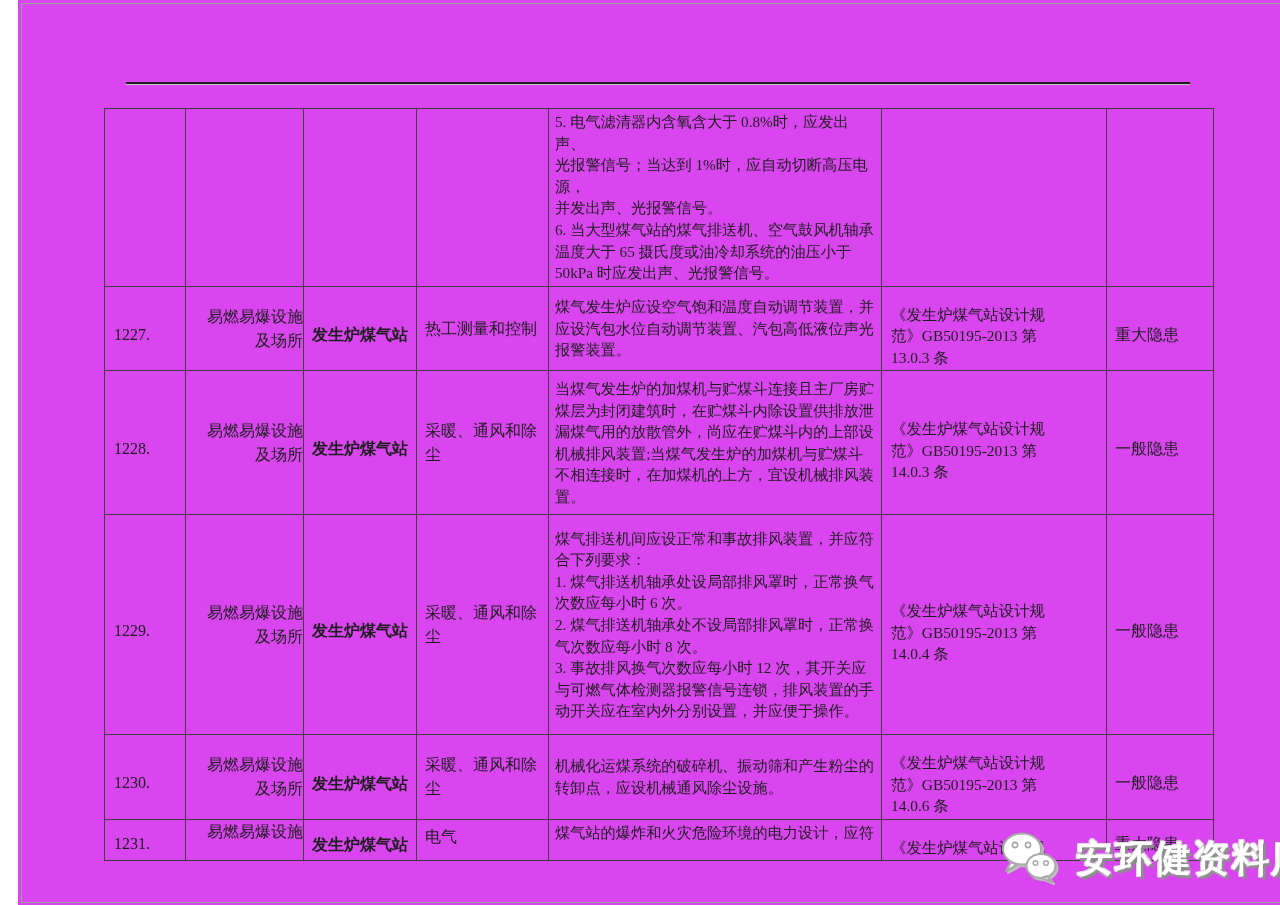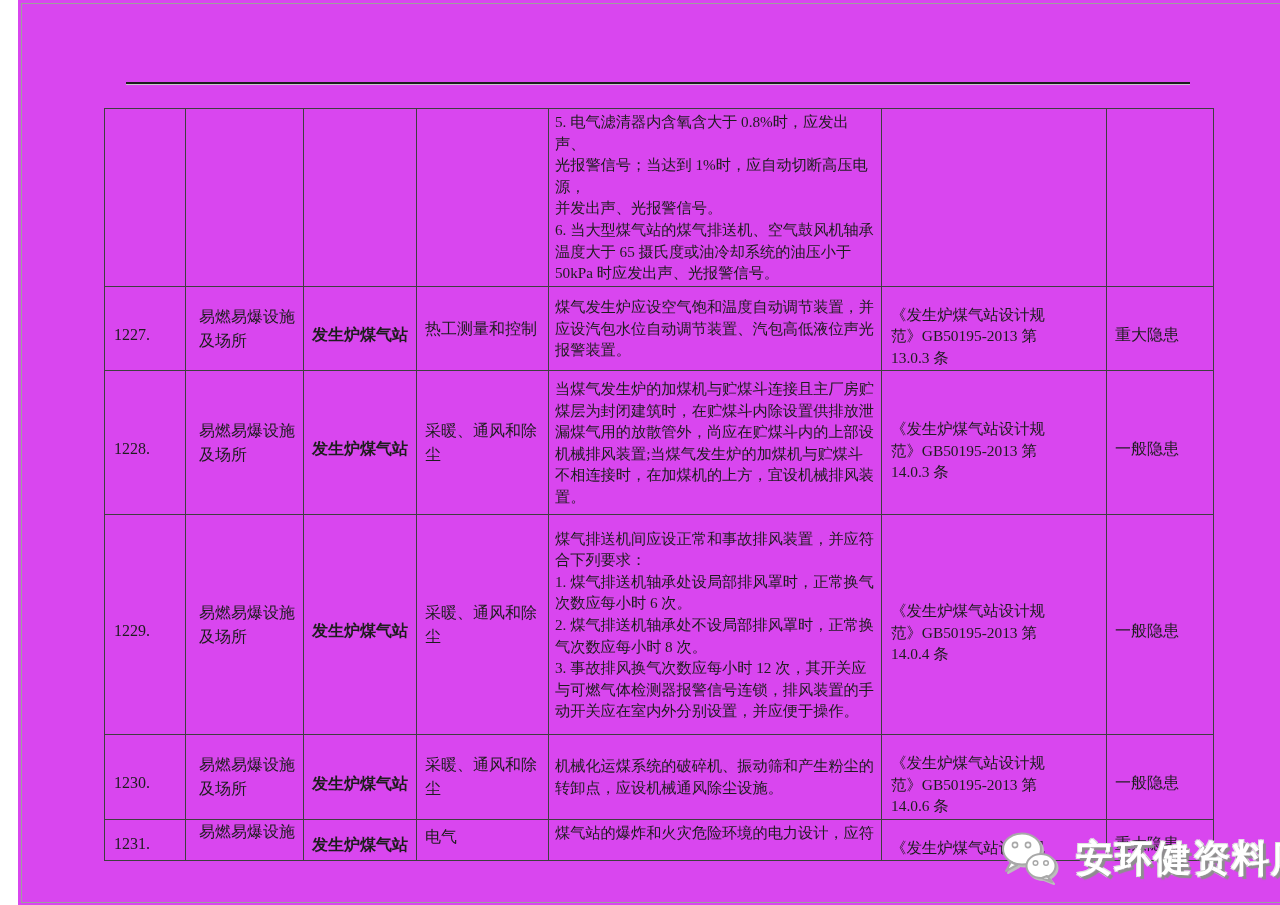--- a/index.html
+++ b/index.html
@@ -35,21 +35,21 @@
   }
   .hazard-table td {
     border: 1px solid #3f3f3f;
     vertical-align: middle;
     overflow: hidden;
     white-space: pre-line;
     font-size: 16px;
     line-height: 24px;
   }
   td.c-no   { padding: 12px 2px 0 9px; }
-  td.c-cat  { padding: 0 0 0 13px; }
+  td.c-cat  { padding: 0 0 0 13px; text-align: right; }
   td.c-fac  { padding: 13px 2px 0 8px; font-weight: bold; }
   td.c-type { padding: 5px 8px; }
   td.c-desc { padding: 2px 6px; font-size: 15.2px; line-height: 21.6px; }
   td.c-ref  { padding: 17px 4px 2px 9px; font-size: 15.4px; line-height: 21.5px; }
   td.c-sev  { padding: 12px 2px 0 8px; }
   tr.row-truncated td { vertical-align: top; }
   .watermark {
     position: absolute;
     left: 982px; top: 830px;
     display: flex;

